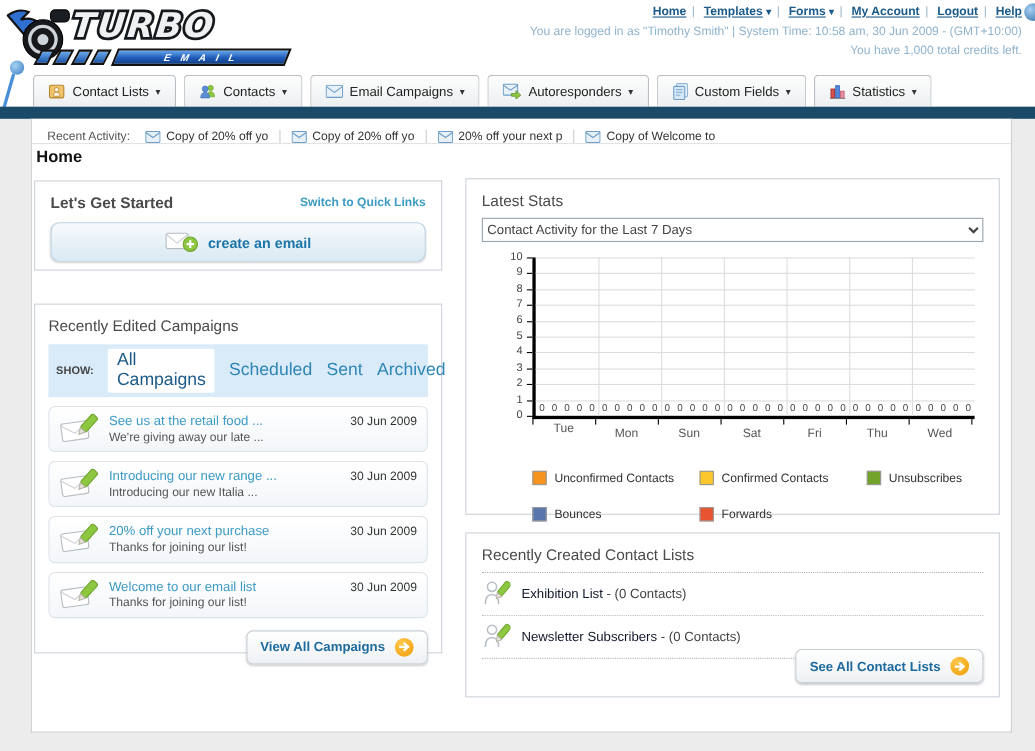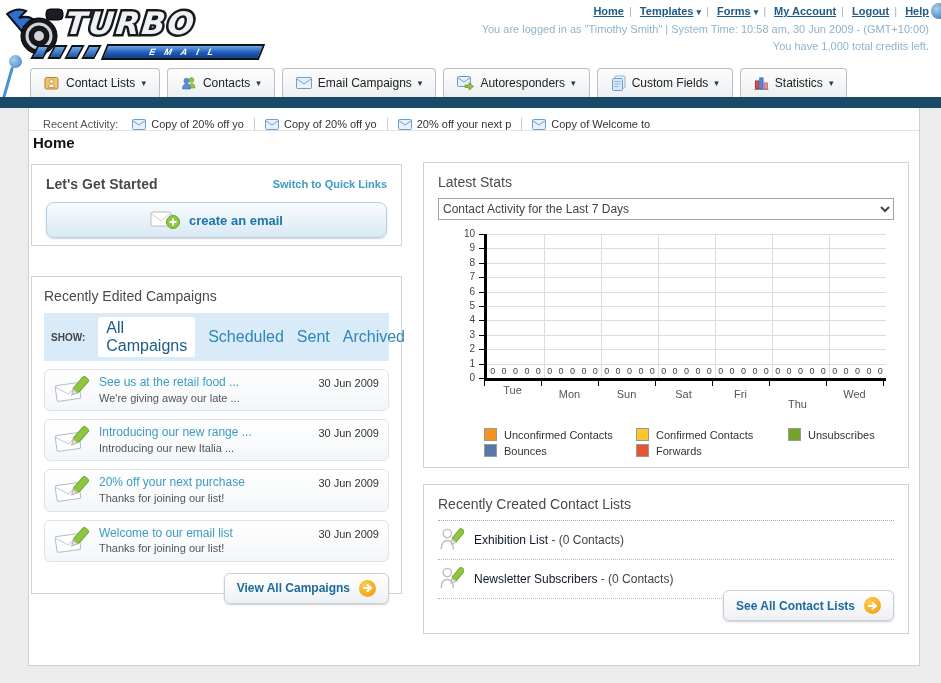--- a/index.html
+++ b/index.html
@@ -90,21 +90,21 @@
   #chart-plot { position:absolute; left:46px; top:10px; width:402px; height:147px;
     border-left:3px solid #000; border-bottom:3px solid #000; }
   .hgrid { position:absolute; left:0; width:100%; height:1px; background:#ddd; }
   .vgrid { position:absolute; top:0; width:1px; height:100%; background:#ddd; }
   .zval { position:absolute; bottom:2px; font-size:9px; color:#444; width:10px; text-align:center; }
   .ytick { position:absolute; left:0; width:37px; text-align:right; font-size:10px; color:#444; }
   .ytickmark { position:absolute; left:41px; width:5px; height:1px; background:#000; }
   .xtickmark { position:absolute; width:1px; height:5px; background:#000; }
   .xlabel { position:absolute; width:44px; text-align:center; font-size:11px; color:#555; }
   .legend { margin-left:46px; margin-top:2px; display:grid; grid-template-columns:152px 152px auto;
-    row-gap:3px; font-size:11px; color:#333; }
+    row-gap:20px; font-size:11px; color:#333; }
   .legend-item { display:flex; align-items:center; gap:7px; }
   .legend-swatch { width:13px; height:13px; border:1px solid #999; flex:none; }
   
   .lists-title { padding-bottom:8px; border-bottom:1px dotted #aaa; }
   .list-item { display:flex; align-items:center; gap:10px; padding:6px 0; font-size:12px; }
   .list-item:not(:last-child) { border-bottom:1px dotted #bbb; }
   .li-name { color:#0f172a; cursor:pointer; }
   .li-suffix { color:#444; }
   .see-all { position:absolute; right:14px; bottom:12px; }
 </style>
@@ -442,21 +442,21 @@
         <div class="ytickmark" style="top: 38.8px;"></div>
         <div class="ytick" style="top: 18.4px;">9</div>
         <div class="ytickmark" style="top: 24.4px;"></div>
         <div class="ytick" style="top: 4px;">10</div>
         <div class="ytickmark" style="top: 10px;"></div>
         <div class="xlabel" style="left: 52.5px; top: 160px;">Tue</div>
         <div class="xlabel" style="left: 109.5px; top: 164px;">Mon</div>
         <div class="xlabel" style="left: 166.5px; top: 164px;">Sun</div>
         <div class="xlabel" style="left: 223.5px; top: 164px;">Sat</div>
         <div class="xlabel" style="left: 280.5px; top: 164px;">Fri</div>
-        <div class="xlabel" style="left: 337.5px; top: 174px;">Thu</div>
+        <div class="xlabel" style="left: 337.5px; top: 164px;">Thu</div>
         <div class="xlabel" style="left: 394.5px; top: 164px;">Wed</div>
         <div class="xtickmark" style="left: 46px; top: 157px;"></div>
         <div class="xtickmark" style="left: 103px; top: 157px;"></div>
         <div class="xtickmark" style="left: 160px; top: 157px;"></div>
         <div class="xtickmark" style="left: 217px; top: 157px;"></div>
         <div class="xtickmark" style="left: 274px; top: 157px;"></div>
         <div class="xtickmark" style="left: 331px; top: 157px;"></div>
         <div class="xtickmark" style="left: 388px; top: 157px;"></div>
         <div class="xtickmark" style="left: 445px; top: 157px;"></div>
       </div>

